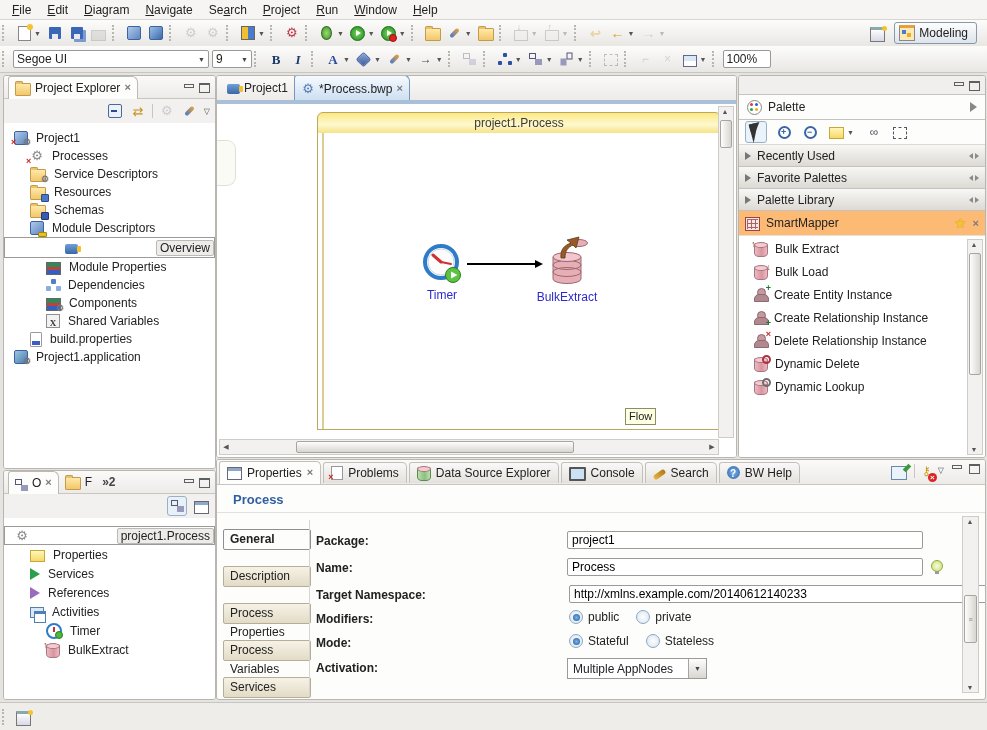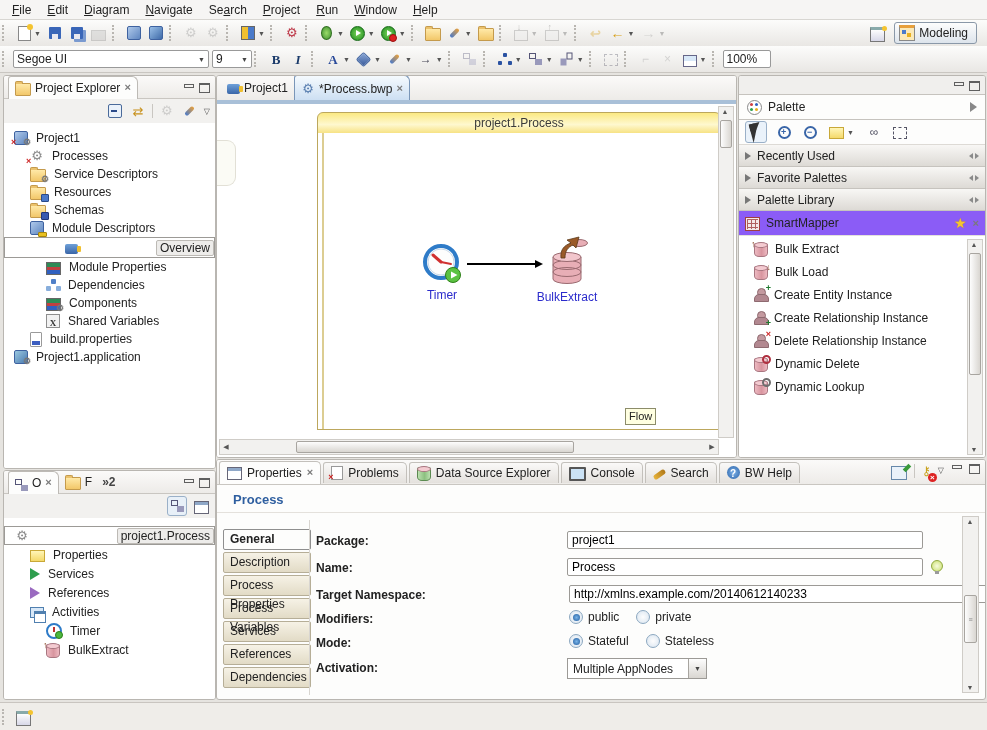--- a/index.html
+++ b/index.html
@@ -160,21 +160,21 @@
   .proc-head{background:linear-gradient(#FBE983,#FEF8CF 55%,#F6E07C);border:1px solid #BCA75D;border-radius:6px 6px 0 0;text-align:center;line-height:21px;color:#3A3A3A}
   .proc-body{background:#fff;border:1px solid #BCA75D;border-top:none}
   .proc-body::before{content:"";position:absolute;left:4px;top:0;bottom:0;width:2px;background:#DCCD92}
   .nlabel{text-align:center;color:#2B2BCC}
   .conn{border-top:2px solid #000;position:absolute}
   .conn::after{content:"";position:absolute;right:-2px;top:-5px;width:0;height:0;border-top:4px solid transparent;border-bottom:4px solid transparent;border-left:8px solid #000}
   .tooltip{background:#FFFFE1;border:1px solid #8C8C6A;padding:0 3px;font-size:11px;line-height:15px}
   
   .ptab{display:flex;align-items:center;gap:5px;height:20px;padding:0 7px;border:1px solid #C3C0BB;border-bottom:none;border-radius:3px 5px 0 0;background:linear-gradient(#FAF9F8,#E4E1DD);margin-right:2px}
   .ptab.on{background:#FDFDFC;height:22px}
-  .stab{width:80px;height:19px;line-height:19px;padding-left:6px;background:linear-gradient(#F6F2E6,#E2DBC6);border:1px solid #B6AE97;margin-bottom:2px;border-radius:2px}
+  .stab{width:80px;height:19px;line-height:19px;padding-left:6px;background:linear-gradient(#F6F2E6,#E2DBC6);border:1px solid #B6AE97;margin-bottom:16px;border-radius:2px}
   .stab.on{background:#FDFDFC;font-weight:bold;border-color:#8F8F8F}
   .flabel{font-weight:bold}
   .tinput{border:1px solid #9C9A96;border-radius:2px;height:18px;font:12px "Liberation Sans",sans-serif;padding:0 4px;box-sizing:border-box;width:100%}
   .sel{border:1px solid #9C9A96;background:#fff;height:21px;display:flex;align-items:center;justify-content:space-between;padding-left:5px;box-sizing:border-box}
   .sel .sbtn{width:17px;height:19px;background:linear-gradient(#FDFDFD,#D9D6D1);border-left:1px solid #A8A5A0;display:flex;align-items:center;justify-content:center;font-size:7px;color:#444}
   .sechead{height:21px;display:flex;align-items:center;gap:6px;padding:0 6px;background:linear-gradient(#F8F7F5,#DDDAD5);border-bottom:1px solid #C6C3BE}
   .tri-r{width:0;height:0;border-top:4px solid transparent;border-bottom:4px solid transparent;border-left:6px solid #777}
   .prow{height:23px;display:flex;align-items:center;gap:7px;padding-left:15px}
   .hd-process{font-weight:bold;font-size:13px;color:#2F5FA0}
 </style>
@@ -611,21 +611,21 @@
   <div class="sechead">
     <span class="tri-r"></span>
     <span>Favorite Palettes</span>
     <span class="ic i-pinsec" style="margin-left:auto"></span>
   </div>
   <div class="sechead">
     <span class="tri-r"></span>
     <span>Palette Library</span>
     <span class="ic i-pinsec" style="margin-left:auto"></span>
   </div>
-  <div style="height:24px;background:#8b5cf6;border-bottom:1px solid #E4E1DC;display:flex;align-items:center;gap:6px;padding:0 6px">
+  <div style="height:24px;background:#fdba74;border-bottom:1px solid #E4E1DC;display:flex;align-items:center;gap:6px;padding:0 6px">
     <span class="ic i-grid"></span>
     <span>SmartMapper</span>
     <span class="ic i-star" style="margin-left:auto"></span>
     <span class="close"></span>
   </div>
   <div style="position:absolute;left:0;right:0;top:161px;bottom:0;background:#fff">
     <div class="prow">
         <span class="ic i-db">
           <i class="bdg p-tl b-up"></i>
         </span>

